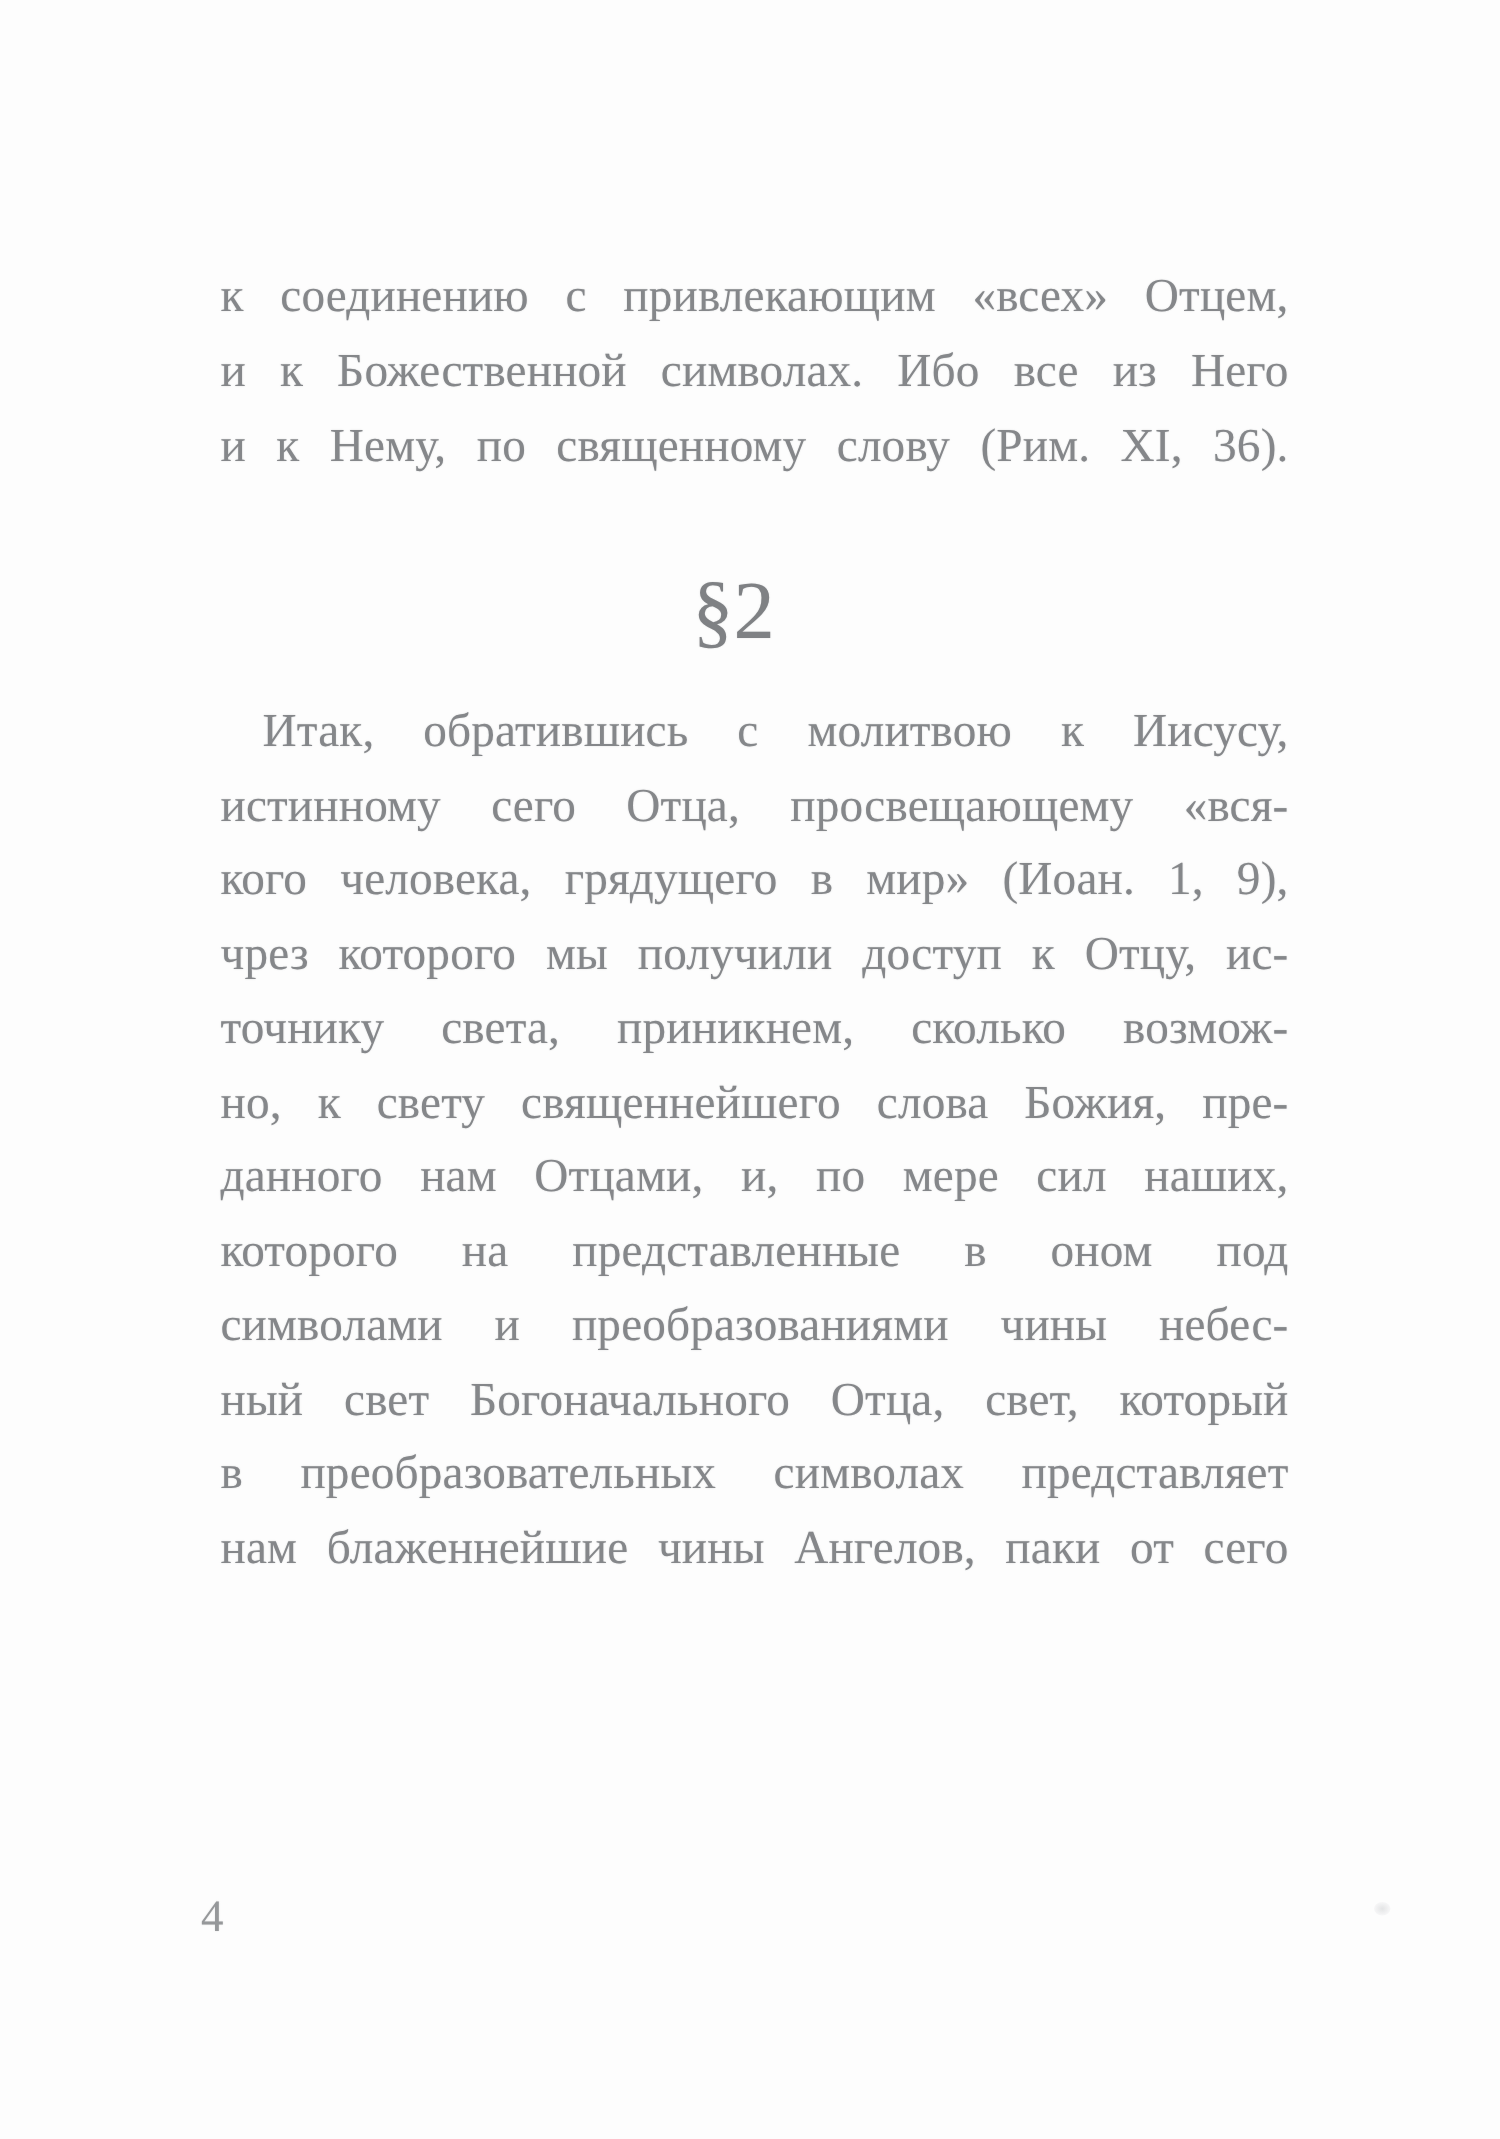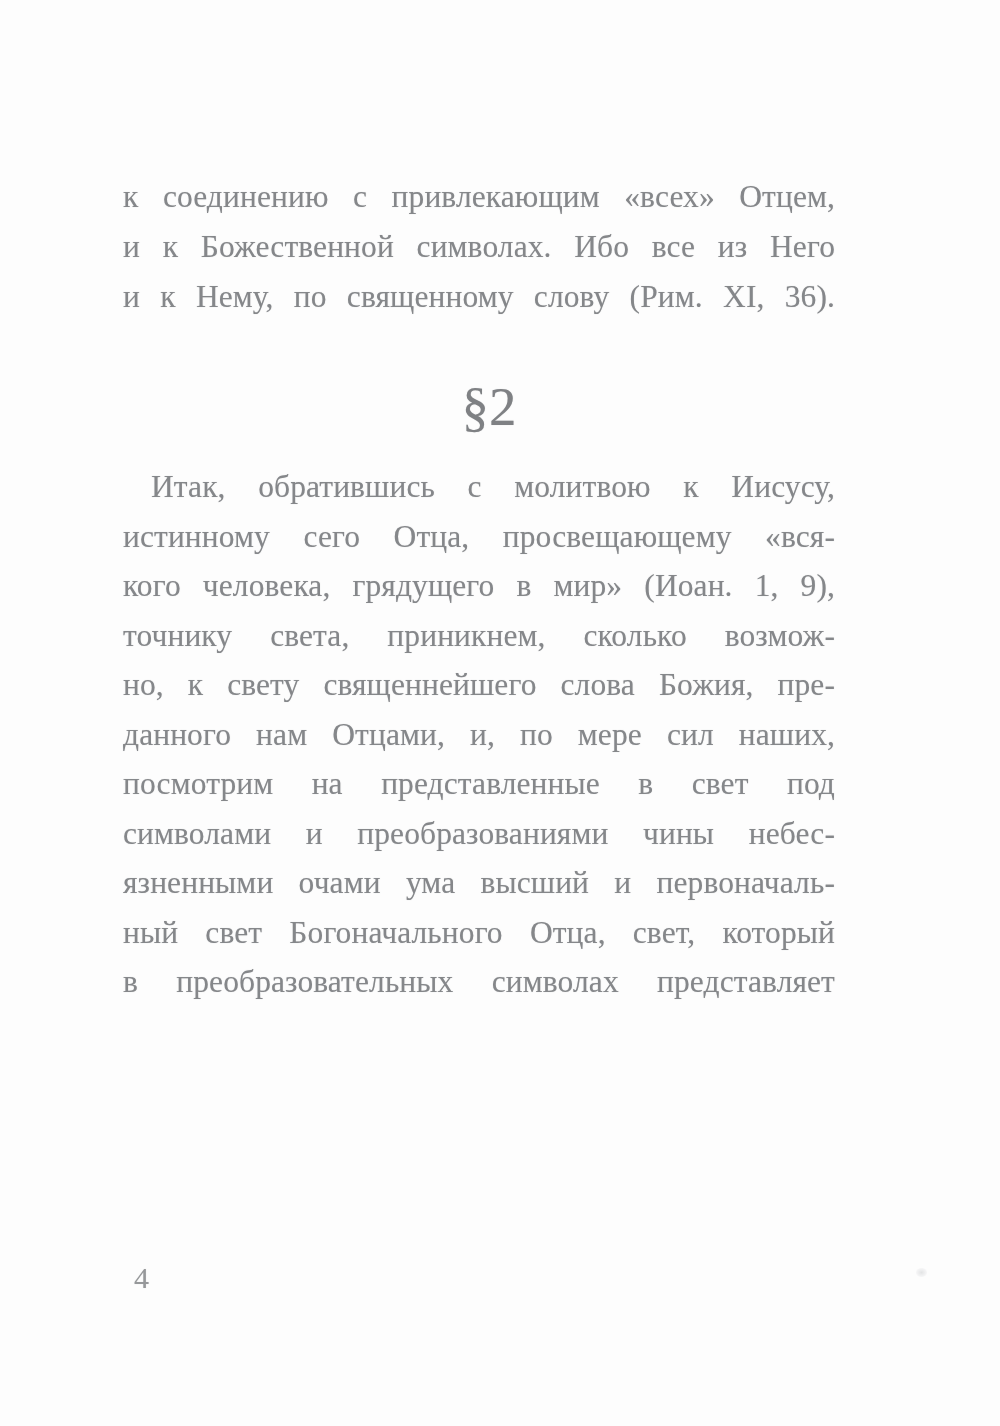--- a/index.html
+++ b/index.html
@@ -10,21 +10,21 @@
   .sheet {
     position: relative;
     width: 1000px;
     height: 1426px;
     background: #fdfdfd;
     overflow: hidden;
     font-family: "Liberation Serif", "DejaVu Serif", serif;
   }
   .column {
     position: absolute;
-    left: 123px;
+    left: 147px;
     width: 712px;
     font-family: Liberation Serif, serif;
   }
   .para .line {
     font-size: 31.5px;
     line-height: 49.5px;
     color: #85878a;
     text-align: justify;
     text-align-last: justify;
     text-shadow: 0 0 1px rgba(150,152,155,0.45);
@@ -76,27 +76,28 @@
     <div class="line">и к Божественной символах. Ибо все из Него</div>
     <div class="line">и к Нему, по священному слову (Рим. XI, 36).</div>
   </div>
 
   <h2 class="section-heading">§2</h2>
 
   <div class="column para para-main">
     <div class="line indent">Итак, обратившись с молитвою к Иисусу,</div>
     <div class="line">истинному сего Отца, просвещающему «вся-</div>
     <div class="line">кого человека, грядущего в мир» (Иоан. 1, 9),</div>
+    <div class="line">чрез которого мы получили доступ к Отцу, ис-</div>
     <div class="line">точнику света, приникнем, сколько возмож-</div>
     <div class="line">но, к свету священнейшего слова Божия, пре-</div>
     <div class="line">данного нам Отцами, и, по мере сил наших,</div>
-    <div class="line">посмотрим на представленные в свет под</div>
+    <div class="line">которого на представленные в оном под</div>
     <div class="line">символами и преобразованиями чины небес-</div>
-    <div class="line">язненными очами ума высший и первоначаль-</div>
     <div class="line">ный свет Богоначального Отца, свет, который</div>
     <div class="line">в преобразовательных символах представляет</div>
+    <div class="line">нам блаженнейшие чины Ангелов, паки от сего</div>
   </div>
 
   <div class="page-number">4</div>
 
   <div class="scan-speck"></div>
 
 </div>
 
 </body></html>

